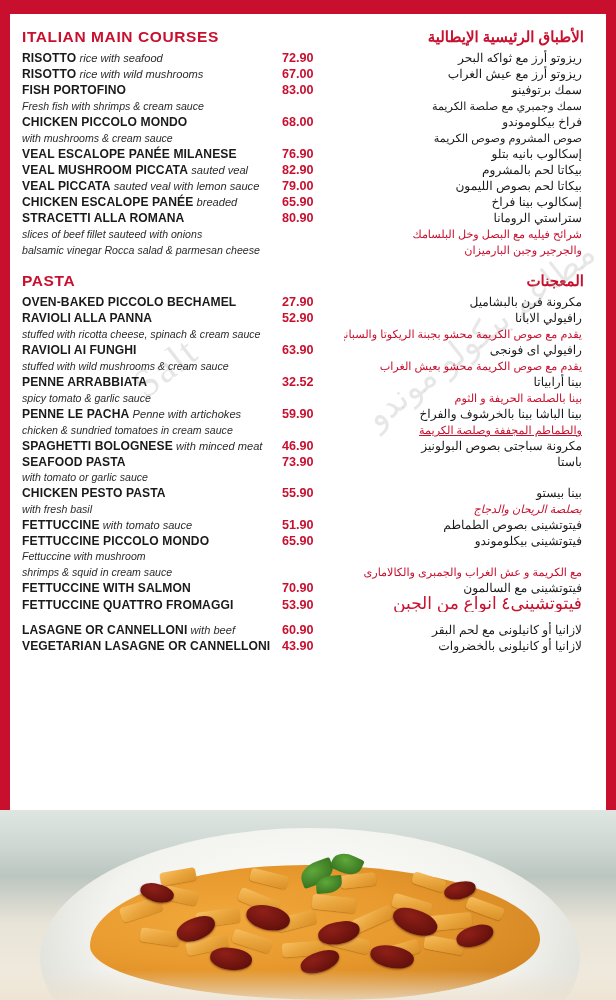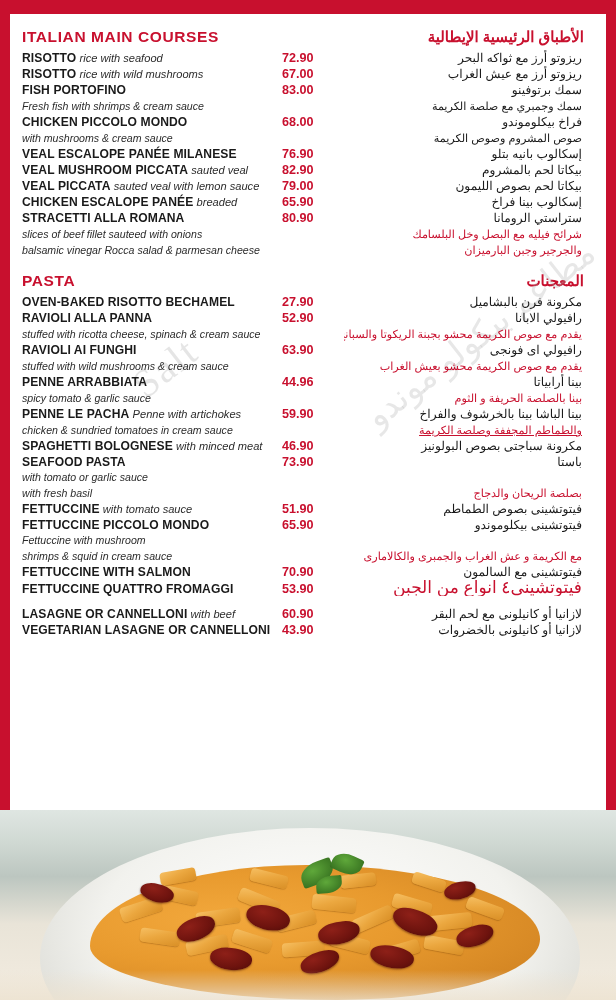--- a/index.html
+++ b/index.html
@@ -288,21 +288,21 @@
         <div class="hdr-row">
           <div class="hdr-left">
             <div class="section-title">PASTA</div>
           </div>
           <div class="hdr-right">
             <div class="section-title-ar">المعجنات</div>
           </div>
         </div>
         <div class="rows">
           <div class="row">
-            <div class="col-en"><span class="name">OVEN-BAKED RISOTTO BECHAMEL</span></div>
+            <div class="col-en"><span class="name">OVEN-BAKED PICCOLO BECHAMEL</span></div>
             <div class="col-price">27.90</div>
             <div class="col-ar">مكرونة فرن بالبشاميل</div>
           </div>
           <div class="row">
             <div class="col-en"><span class="name">RAVIOLI ALLA PANNA</span></div>
             <div class="col-price">52.90</div>
             <div class="col-ar">رافيولي الابانا</div>
           </div>
           <div class="row">
             <div class="col-en subdesc"><span>stuffed with ricotta cheese, spinach &amp; cream sauce</span></div>
@@ -314,21 +314,21 @@
             <div class="col-price">63.90</div>
             <div class="col-ar">رافيولي اى فونجى</div>
           </div>
           <div class="row">
             <div class="col-en subdesc"><span>stuffed with wild mushrooms &amp; cream sauce</span></div>
             <div class="col-price"></div>
             <div class="col-ar ar-red ar-small" style="color: rgb(200, 16, 46);">يقدم مع صوص الكريمة محشو بعيش الغراب</div>
           </div>
           <div class="row">
             <div class="col-en"><span class="name">PENNE ARRABBIATA</span></div>
-            <div class="col-price">44.96</div>
+            <div class="col-price">32.52</div>
             <div class="col-ar">بينا أرابياتا</div>
           </div>
           <div class="row">
             <div class="col-en subdesc"><span>spicy tomato &amp; garlic sauce</span></div>
             <div class="col-price"></div>
             <div class="col-ar ar-red ar-small" style="color: rgb(200, 16, 46);">بينا بالصلصة الحريفة و الثوم</div>
           </div>
           <div class="row">
             <div class="col-en"><span class="name">PENNE LE PACHA</span> <span class="desc">Penne with artichokes</span></div>
             <div class="col-price">59.90</div>
@@ -347,23 +347,28 @@
           <div class="row">
             <div class="col-en"><span class="name">SEAFOOD PASTA</span></div>
             <div class="col-price">73.90</div>
             <div class="col-ar">باستا</div>
           </div>
           <div class="row">
             <div class="col-en subdesc"><span>with tomato or garlic sauce</span></div>
             <div class="col-price"></div>
           </div>
           <div class="row">
+            <div class="col-en"><span class="name">CHICKEN PESTO PASTA</span></div>
+            <div class="col-price">55.90</div>
+            <div class="col-ar">بينا بيستو</div>
+          </div>
+          <div class="row">
             <div class="col-en subdesc"><span>with fresh basil</span></div>
             <div class="col-price"></div>
-            <div class="col-ar ar-red ar-small" style="color: rgb(200, 16, 46);">بصلصة الريحان والدجاج</div>
+            <div class="col-ar ar-red ar-small" style="color: rgb(200, 16, 46); font-style: italic;">بصلصة الريحان والدجاج</div>
           </div>
           <div class="row">
             <div class="col-en"><span class="name">FETTUCCINE</span> <span class="desc">with tomato sauce</span></div>
             <div class="col-price">51.90</div>
             <div class="col-ar">فيتوتشينى بصوص الطماطم</div>
           </div>
           <div class="row">
             <div class="col-en"><span class="name">FETTUCCINE PICCOLO MONDO</span></div>
             <div class="col-price">65.90</div>
             <div class="col-ar">فيتوتشينى بيكلوموندو</div>

